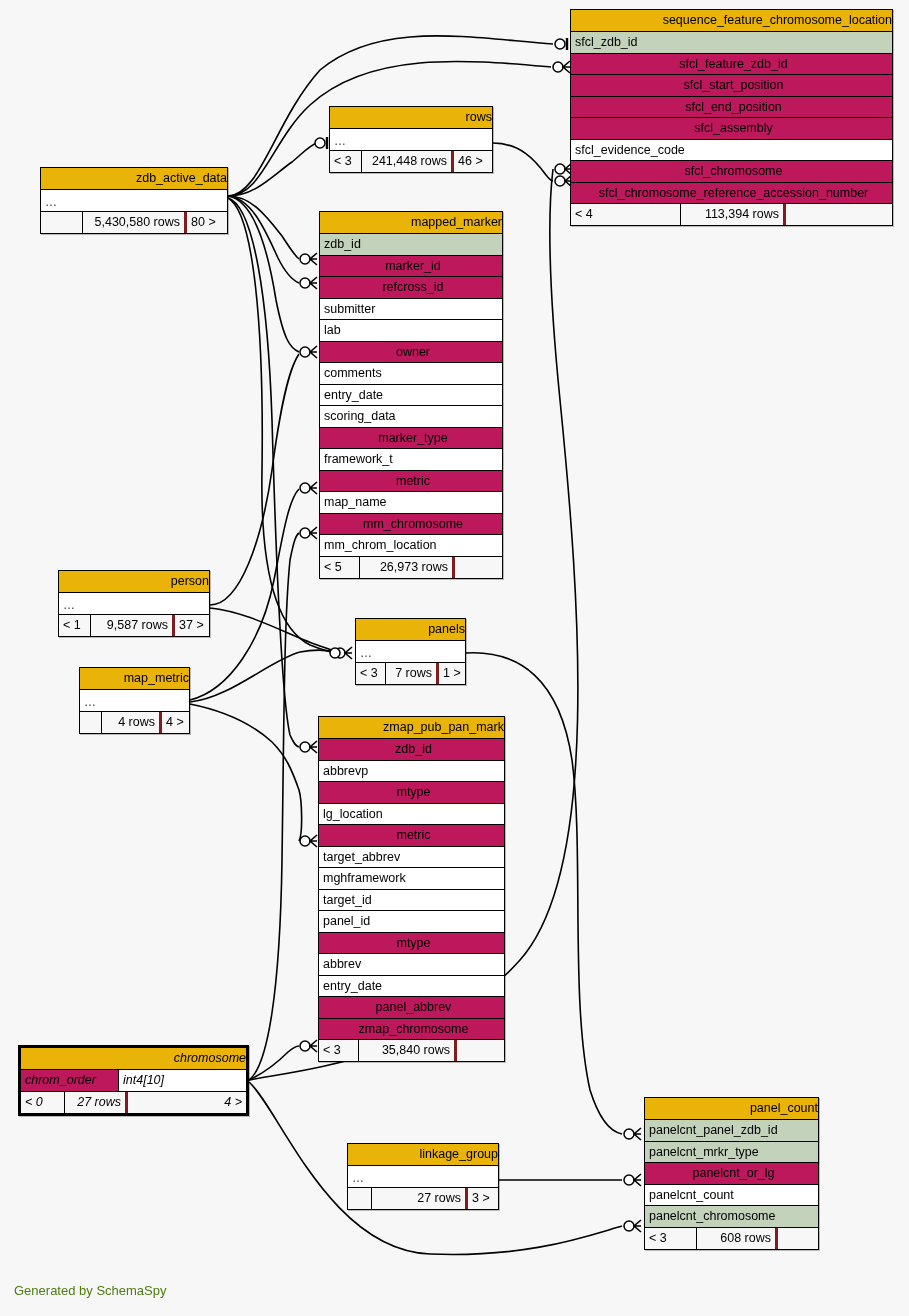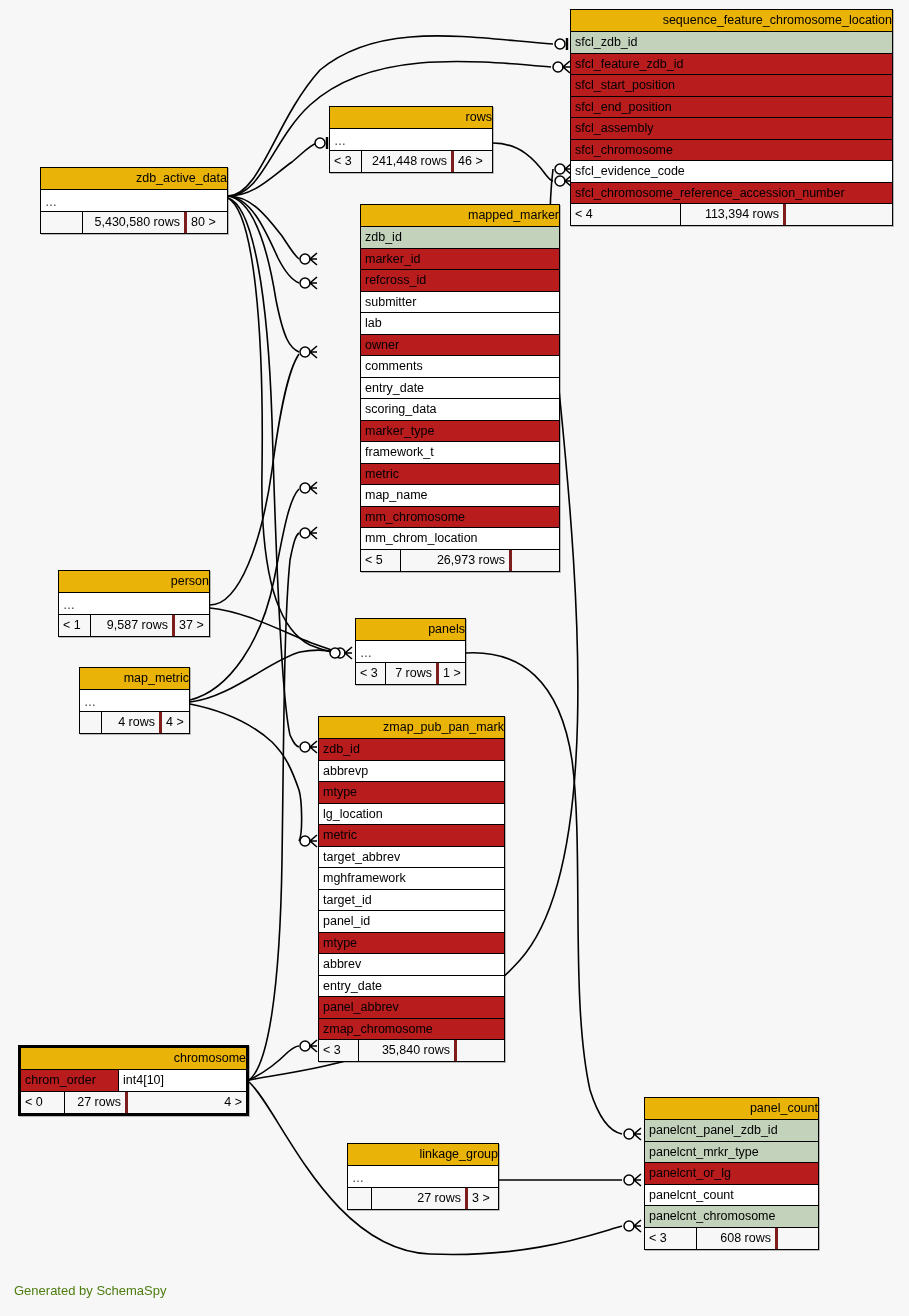--- a/index.html
+++ b/index.html
@@ -65,21 +65,21 @@
   .tbl-row .col-name { flex: 0 0 auto; }
   .tbl-row .col-type {
     margin-left: auto;
     border-left: 1px solid #000;
     padding-left: 4px;
     background: #ffffff;
     flex: 0 0 auto;
     box-sizing: border-box;
   }
   .row-pk   { background: #c3d2bb; }
-  .row-idx  { background: #b91c1c; }
+  .row-idx  { background: #be185d; justify-content: center; }
   .row-plain{ background: #ffffff; }
   .row-ellipsis {
     background: #ffffff;
     color: #333;
     font-size: 12px;
     letter-spacing: 1px;
     padding-top: 3px;
     line-height: 18px;
   }
   .tbl-footer {
@@ -105,26 +105,26 @@
     left: 14px;
     top: 1283px;
     font-size: 13px;
     color: #4d7c0f;
     z-index: 3;
   }
   
   #tbl-sfcl     { left: 570px; top: 9px;    width: 323px; }
   #tbl-term     { left: 329px; top: 106px;  width: 164px; }
   #tbl-zdbad    { left: 40px;  top: 167px;  width: 188px; }
-  #tbl-mm       { left: 319px; top: 204px;  width: 200px; margin-left: 41px; }
+  #tbl-mm       { left: 319px; top: 211px;  width: 184px; }
   #tbl-person   { left: 58px;  top: 570px;  width: 152px; }
   #tbl-mapmet   { left: 79px;  top: 667px;  width: 111px; }
   #tbl-panels   { left: 355px; top: 618px;  width: 111px; }
   #tbl-zmap     { left: 318px; top: 716px;  width: 187px; }
-  #tbl-chrom    { left: 18px;  top: 1045px; width: 231px; }
+  #tbl-chrom    { left: 18px;  top: 1045px; width: 231px; font-style: italic; }
   #tbl-pcount   { left: 644px; top: 1097px; width: 175px; }
   #tbl-linkage  { left: 347px; top: 1143px; width: 152px; }
 
   #tbl-sfcl   .tbl-footer .ft-left { width: 110px; }
   #tbl-sfcl   .tbl-footer .ft-right{ width: 106px; }
   #tbl-term   .tbl-footer .ft-left { width: 32px; }
   #tbl-term   .tbl-footer .ft-right{ width: 38px; }
   #tbl-zdbad  .tbl-footer .ft-left { width: 42px; }
   #tbl-zdbad  .tbl-footer .ft-right{ width: 40px; }
   #tbl-mm     .tbl-footer .ft-left { width: 40px; }
@@ -256,25 +256,25 @@
       </div>
     <div class="tbl-row row-idx">
         <span class="col-name">sfcl_start_position</span>
       </div>
     <div class="tbl-row row-idx">
         <span class="col-name">sfcl_end_position</span>
       </div>
     <div class="tbl-row row-idx">
         <span class="col-name">sfcl_assembly</span>
       </div>
+    <div class="tbl-row row-plain">
+        <span class="col-name">sfcl_evidence_code</span>
+      </div>
     <div class="tbl-row row-idx">
         <span class="col-name">sfcl_chromosome</span>
-      </div>
-    <div class="tbl-row row-plain">
-        <span class="col-name">sfcl_evidence_code</span>
       </div>
     <div class="tbl-row row-idx">
         <span class="col-name">sfcl_chromosome_reference_accession_number</span>
       </div>
     <div class="tbl-footer">
       <div class="ft-left">&lt; 4</div>
       <div class="ft-mid">113,394 rows</div>
       <div class="ft-right"></div>
     </div>
   </div>

